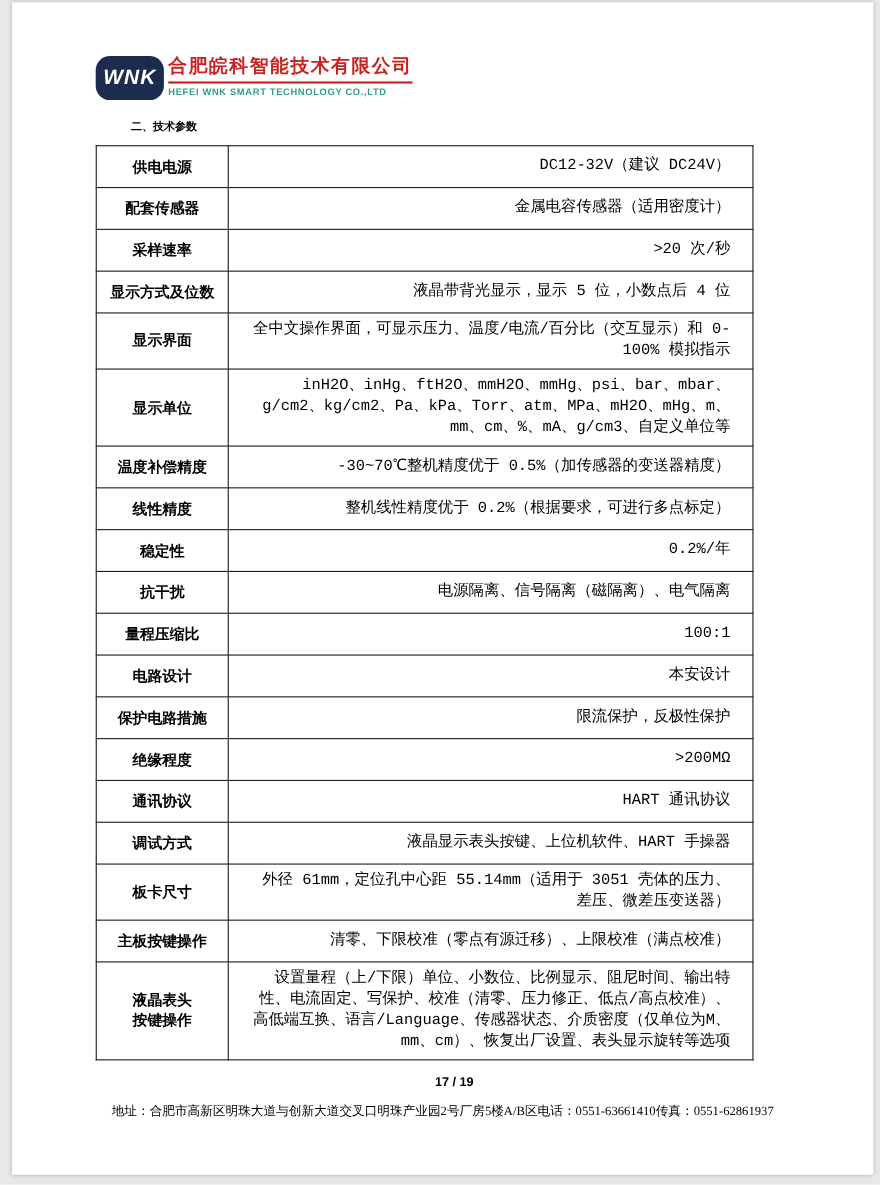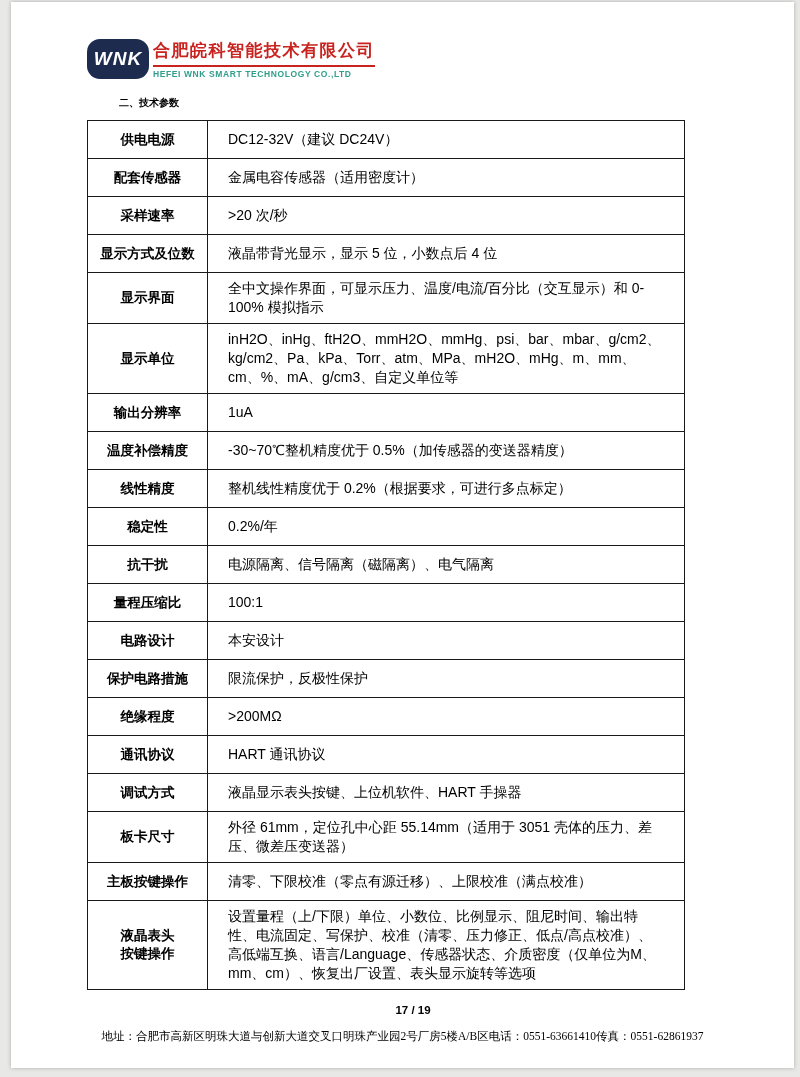--- a/index.html
+++ b/index.html
@@ -12,21 +12,21 @@
   }
   .page {
     position:relative;
     margin:2px 6px 0 11px;
     width:783px;
     height:1066px;
     background:#ffffff;
     box-shadow:0 0 4px rgba(0,0,0,.25);
   }
   
-  .letterhead { display:flex; align-items:flex-end; padding:34px 0 0 76px; }
+  .letterhead { display:flex; align-items:flex-start; padding:46px 0 0 76px; }
   .logo {
     width:62px; height:40px; margin-top:3px;
     background:#1c2b4e; border-radius:13px;
     display:flex; align-items:center; justify-content:center;
     flex:0 0 auto;
   }
   .logo span {
     color:#fff; font-size:19px; font-weight:bold; font-style:italic;
     font-family:"Liberation Sans",sans-serif; letter-spacing:1px;
   }
@@ -55,22 +55,22 @@
   td.label {
     width:120px; height:38px;
     text-align:center; font-weight:bold;
     font-family:"Liberation Sans",sans-serif;
     font-size:13.5px; line-height:18px;
     padding:6px 4px;
     white-space:pre-line;
   }
   td.value {
     padding:6px 20px;
-    font-family:Liberation Sans, sans-serif;
-    font-size:14px; line-height:19px;
+    font-family:Liberation Mono, monospace;
+    font-size:14px; line-height:19px;text-align:right;
   }
   
   .pageno {
     margin:14px 0 0 103px; width:598px; text-align:center;
     font-weight:bold; font-size:11.5px;
     font-family:"Liberation Sans",sans-serif;
   }
   .footer-contact {
     margin-top:13px;
     display:flex; justify-content:center; gap:0;
@@ -113,24 +113,20 @@
           <td class="label">显示方式及位数</td>
           <td class="value">液晶带背光显示，显示 5 位，小数点后 4 位</td>
         </tr>
         <tr>
           <td class="label">显示界面</td>
           <td class="value">全中文操作界面，可显示压力、温度/电流/百分比（交互显示）和 0-100% 模拟指示</td>
         </tr>
         <tr>
           <td class="label">显示单位</td>
           <td class="value">inH2O、inHg、ftH2O、mmH2O、mmHg、psi、bar、mbar、g/cm2、kg/cm2、Pa、kPa、Torr、atm、MPa、mH2O、mHg、m、mm、cm、%、mA、g/cm3、自定义单位等</td>
-        </tr>
-        <tr>
-          <td class="label">输出分辨率</td>
-          <td class="value">1uA</td>
         </tr>
         <tr>
           <td class="label">温度补偿精度</td>
           <td class="value">-30~70℃整机精度优于 0.5%（加传感器的变送器精度）</td>
         </tr>
         <tr>
           <td class="label">线性精度</td>
           <td class="value">整机线性精度优于 0.2%（根据要求，可进行多点标定）</td>
         </tr>
         <tr>

